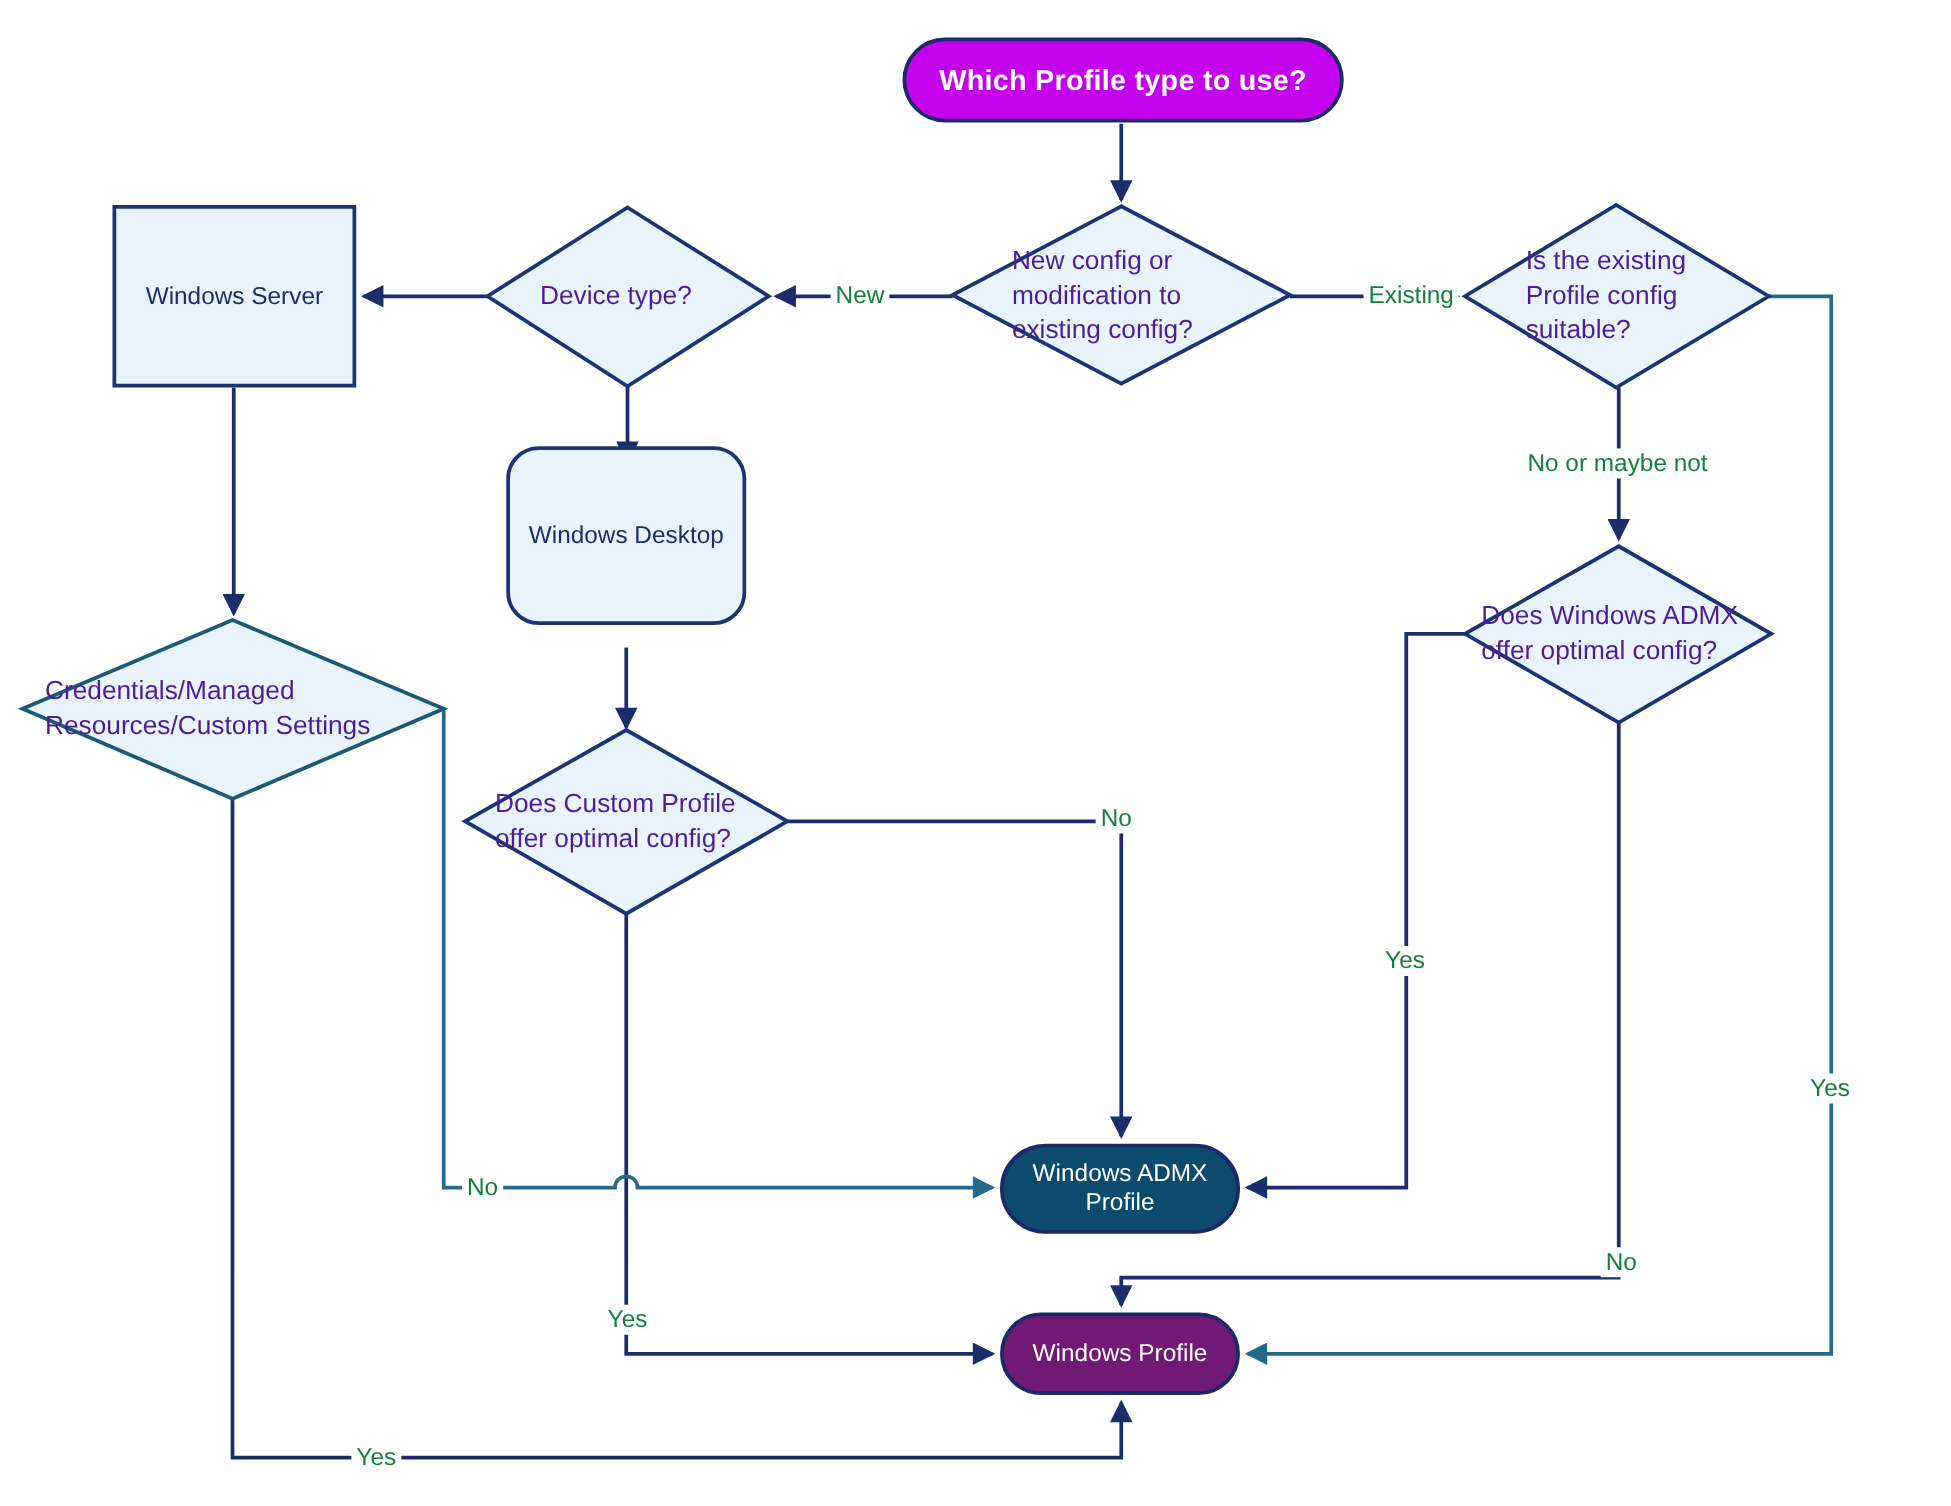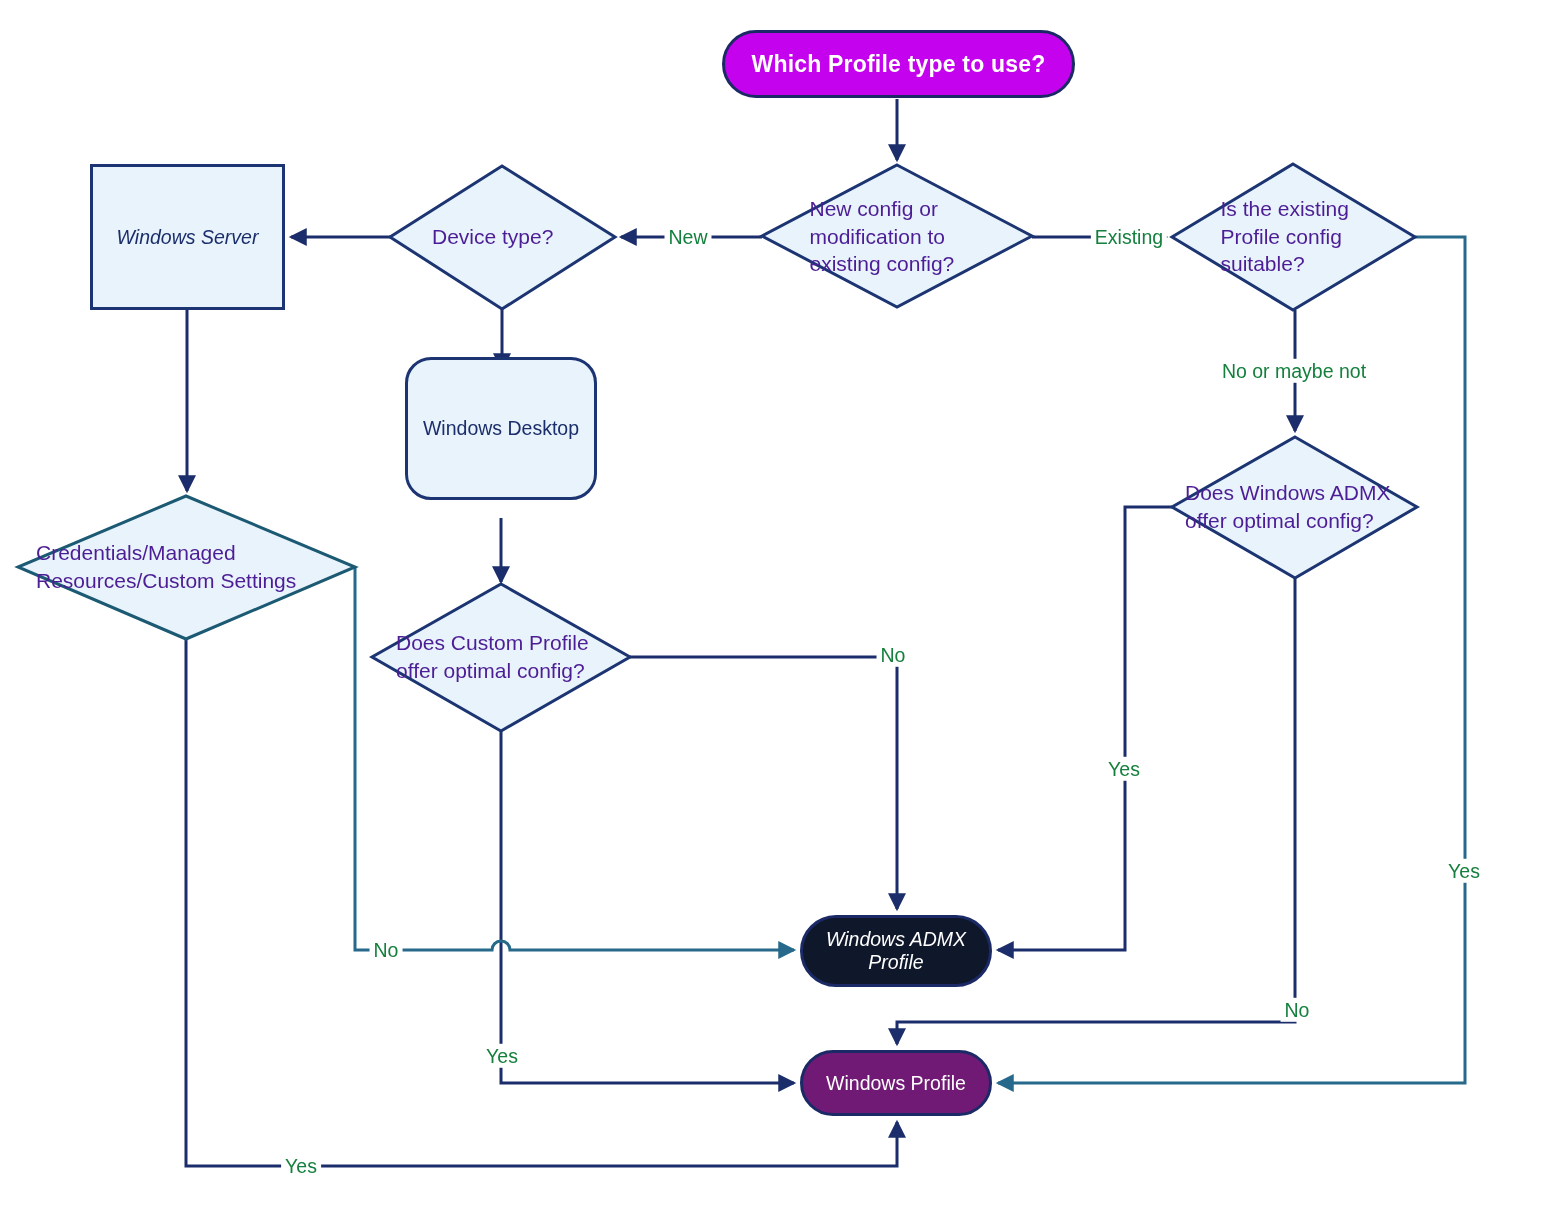--- a/index.html
+++ b/index.html
@@ -40,21 +40,21 @@
     color: #ffffff;
     font-size: 19.5px;
   }
   .pill.start {
     background: #c402ee;
     border-radius: 36px;
     font-size: 23px;
     font-weight: bold;
     letter-spacing: 0.2px;
   }
-  .pill.green { background: #0f172a; border-radius: 38px; font-style: italic; }
+  .pill.green { background: #0c4a6e; border-radius: 38px; }
   .pill.blue  { background: #701a75; border-radius: 34px; }
   .diamond-label {
     position: absolute;
     transform: translate(-50%, -50%);
     text-align: left;
     color: #4c1d95;
     font-size: 21px;
     line-height: 1.32;
   }
   .edge-label {
@@ -111,21 +111,21 @@
       <polygon points="501,584 630,657 501,731 372,657"></polygon>
       <polygon points="1295,437 1417,507 1295,578 1172,507"></polygon>
       <polygon points="186,496 355,567 186,639 18,567" stroke="#1c5a74"></polygon>
     </g>
   </svg>
 
   <div class="shape pill start" style="left:722px; top:30px; width:353px; height:68px;">
     <span>Which Profile type to use?</span>
   </div>
 
-  <div class="shape box" style="left:90px; top:164px; width:195px; height:146px;font-style:italic;">
+  <div class="shape box" style="left:90px; top:164px; width:195px; height:146px;">
     <span>Windows Server</span>
   </div>
 
   <div class="shape box" style="left:405px; top:357px; width:192px; height:143px;border-radius:26px;">
     <span>Windows Desktop</span>
   </div>
 
   <div class="shape pill green" style="left:800px; top:915px; width:192px; height:72px;">
     <span style="width:160px;">Windows ADMX Profile</span>
   </div>

